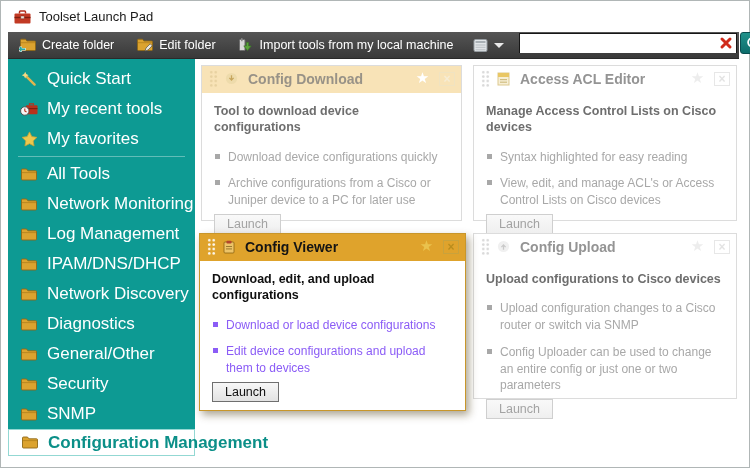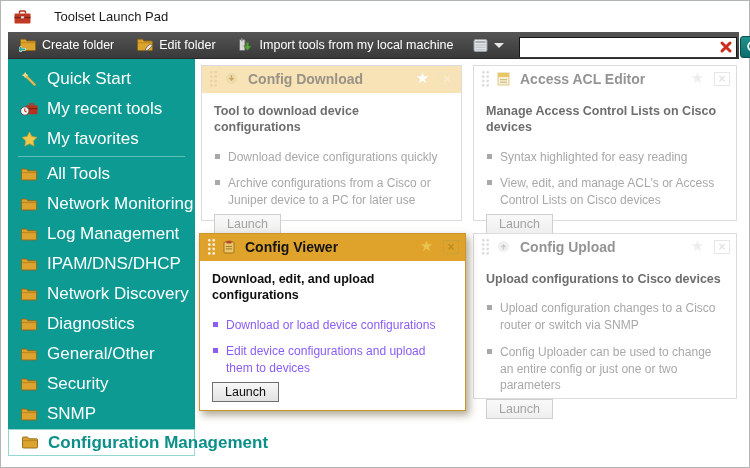--- a/index.html
+++ b/index.html
@@ -6,26 +6,26 @@
   html,body { margin:0; padding:0; }
   body {
     width:750px; height:468px; position:relative; background:#fff;
     font-family:"Liberation Sans", sans-serif; overflow:hidden;
     -webkit-font-smoothing:antialiased;
   }
   .window { position:absolute; inset:0; border:1px solid #b0b6b6; background:#fff; }
 
   
   .titlebar { position:absolute; top:0; left:0; right:0; height:31px;
-    display:flex; align-items:center; padding-left:13px; gap:23px;
+    display:flex; align-items:center; padding-left:13px; gap:8px;
     background:#fff; font-size:13px; color:#1b1b1b; }
 
   
   .toolbar { position:absolute; left:7px; right:10px; top:31px; height:27px;
-    background:linear-gradient(#555, #393939); display:flex; align-items:flex-end;
+    background:linear-gradient(#555, #393939); display:flex; align-items:flex-start;
     border-bottom:1px solid #2a2a2a; }
   .tbtn { display:flex; align-items:center; gap:6px; color:#fff; font-size:12.5px;
     padding:0 11px; height:100%; cursor:default; white-space:nowrap; }
   .icon-stack { position:relative; display:inline-block; line-height:0; }
   .view-btn { margin-left:auto; display:flex; align-items:center; gap:6px; padding:0 9px; height:100%; }
   .caret { width:0; height:0; border-left:5px solid transparent; border-right:5px solid transparent;
     border-top:5px solid #e9e9e9; }
   .searchbox { display:flex; align-items:center; margin:0 4px 0 6px; }
   .search-wrap { position:relative; width:218px; height:20px; background:#fff; border:1px solid #161616; }
   .search-wrap input { width:100%; height:100%; border:none; outline:none;

